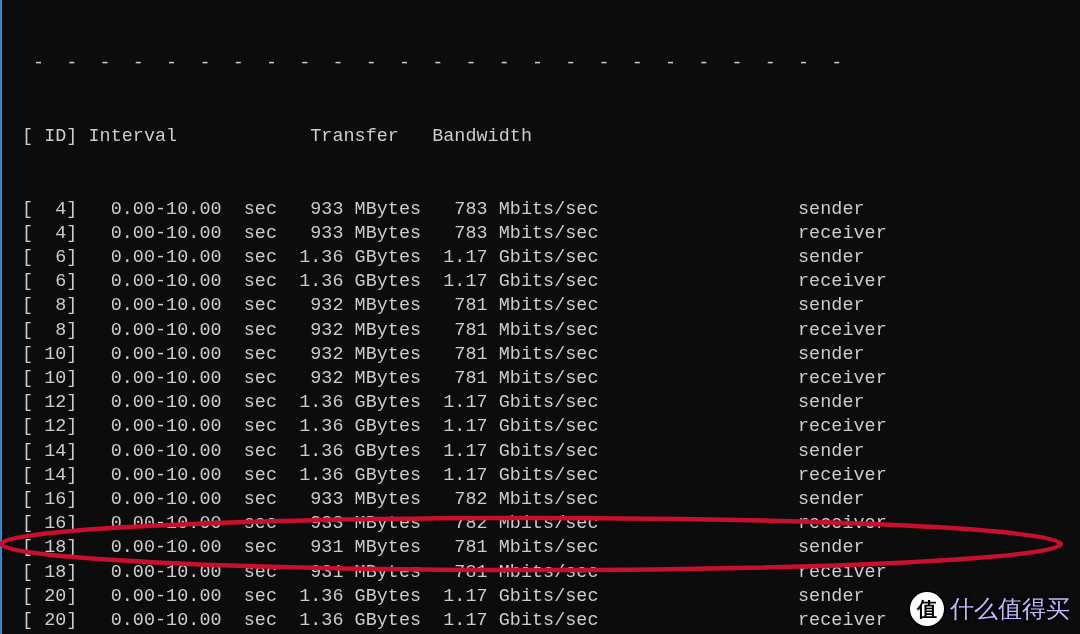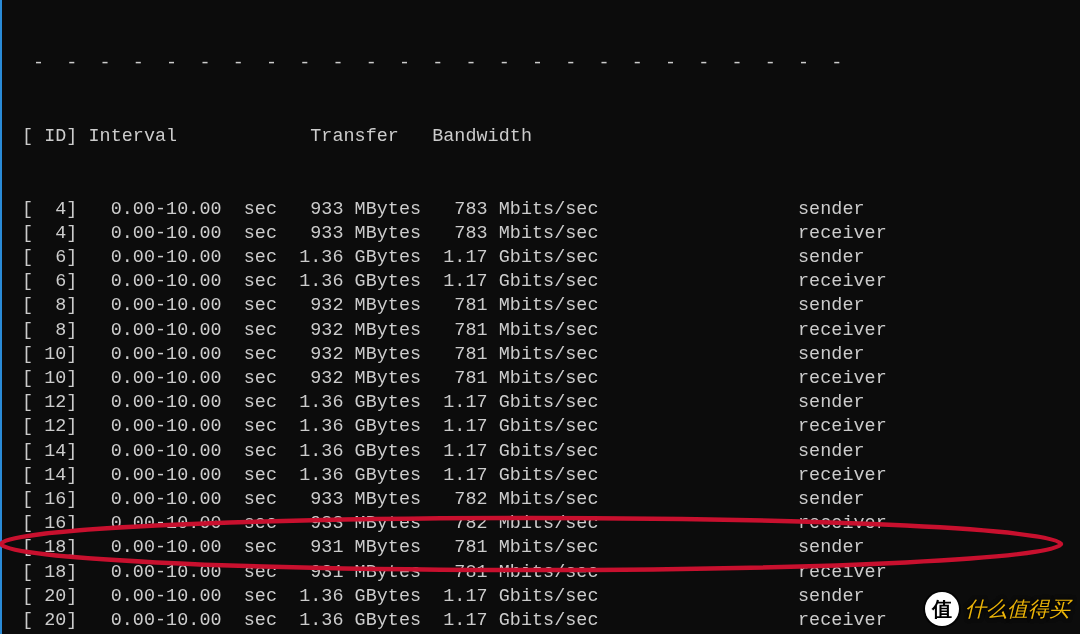--- a/index.html
+++ b/index.html
@@ -19,21 +19,21 @@
   .circle svg{width:100%;height:100%;overflow:visible;}
   .watermark{
     position:absolute;right:10px;bottom:8px;display:flex;align-items:center;gap:6px;
     font-family:"Microsoft YaHei","SimHei",sans-serif;
   }
   .wm-badge{
     width:34px;height:34px;border-radius:50%;background:#fff;color:#000;
     display:flex;align-items:center;justify-content:center;font-weight:900;font-size:20px;
     box-shadow:0 0 0 2px rgba(0,0,0,.6);
   }
-  .wm-text{color:#eab308;font-size:21px;font-weight:500;text-shadow:0 0 4px #000,0 0 4px #000;font-style:italic;}
+  .wm-text{color:#c4b5fd;font-size:24px;font-weight:500;text-shadow:0 0 4px #000,0 0 4px #000;}
 </style>
 </head>
 <body>
 
 <div class="terminal">
   <div class="row dash-row"> -  -  -  -  -  -  -  -  -  -  -  -  -  -  -  -  -  -  -  -  -  -  -  -  -</div>
   <div class="row" id="hdr">[ ID] Interval            Transfer   Bandwidth</div>
   <div id="rows"><div class="row">[  4]   0.00-10.00  sec   933 MBytes   783 Mbits/sec                  sender</div><div class="row">[  4]   0.00-10.00  sec   933 MBytes   783 Mbits/sec                  receiver</div><div class="row">[  6]   0.00-10.00  sec  1.36 GBytes  1.17 Gbits/sec                  sender</div><div class="row">[  6]   0.00-10.00  sec  1.36 GBytes  1.17 Gbits/sec                  receiver</div><div class="row">[  8]   0.00-10.00  sec   932 MBytes   781 Mbits/sec                  sender</div><div class="row">[  8]   0.00-10.00  sec   932 MBytes   781 Mbits/sec                  receiver</div><div class="row">[ 10]   0.00-10.00  sec   932 MBytes   781 Mbits/sec                  sender</div><div class="row">[ 10]   0.00-10.00  sec   932 MBytes   781 Mbits/sec                  receiver</div><div class="row">[ 12]   0.00-10.00  sec  1.36 GBytes  1.17 Gbits/sec                  sender</div><div class="row">[ 12]   0.00-10.00  sec  1.36 GBytes  1.17 Gbits/sec                  receiver</div><div class="row">[ 14]   0.00-10.00  sec  1.36 GBytes  1.17 Gbits/sec                  sender</div><div class="row">[ 14]   0.00-10.00  sec  1.36 GBytes  1.17 Gbits/sec                  receiver</div><div class="row">[ 16]   0.00-10.00  sec   933 MBytes   782 Mbits/sec                  sender</div><div class="row">[ 16]   0.00-10.00  sec   933 MBytes   782 Mbits/sec                  receiver</div><div class="row">[ 18]   0.00-10.00  sec   931 MBytes   781 Mbits/sec                  sender</div><div class="row">[ 18]   0.00-10.00  sec   931 MBytes   781 Mbits/sec                  receiver</div><div class="row">[ 20]   0.00-10.00  sec  1.36 GBytes  1.17 Gbits/sec                  sender</div><div class="row">[ 20]   0.00-10.00  sec  1.36 GBytes  1.17 Gbits/sec                  receiver</div><div class="row">[ 22]   0.00-10.00  sec   931 MBytes   781 Mbits/sec                  sender</div></div>
   
   

